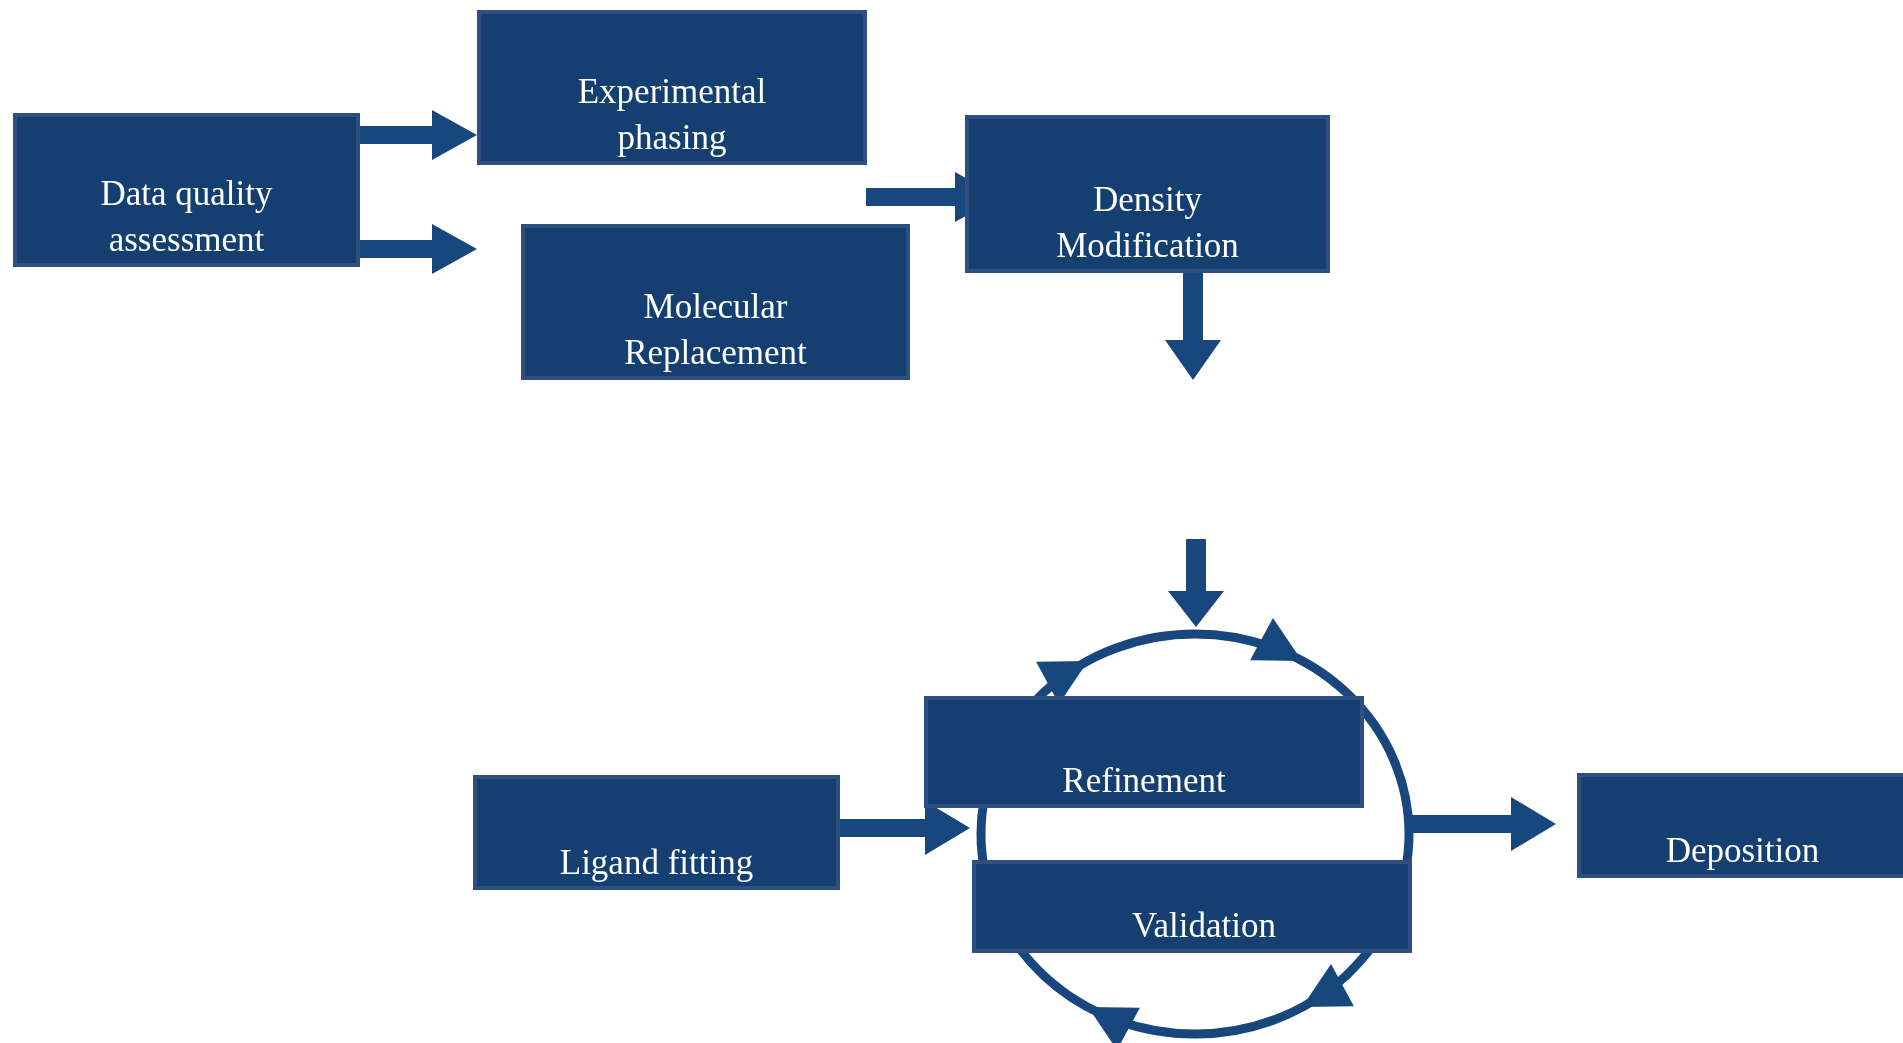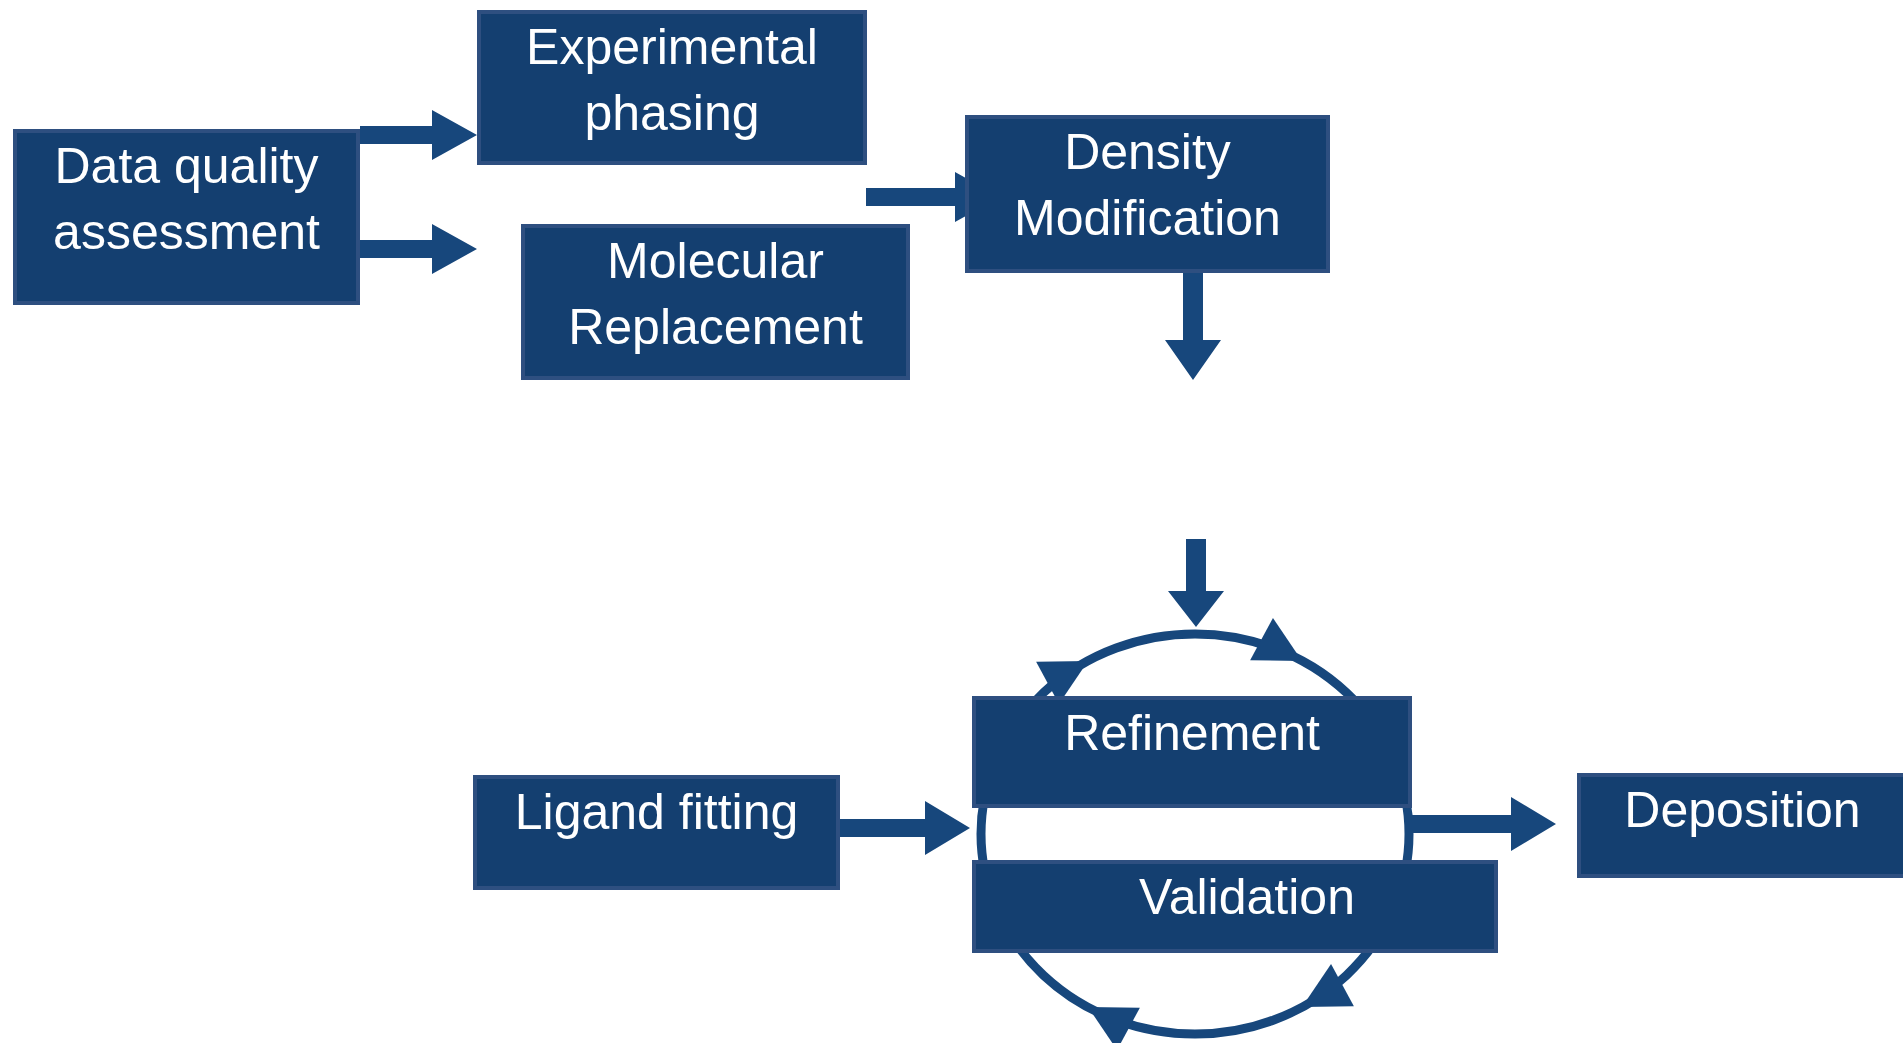--- a/index.html
+++ b/index.html
@@ -36,35 +36,36 @@
     fill: var(--arrow, #17477c);
   }
   .node {
     position: absolute;
     z-index: 2;
     box-sizing: border-box;
     background: var(--box-fill, #143f70);
     border: 4px solid var(--box-border, #2e4f80);
     color: var(--text-color, #ffffff);
     display: flex;
-    align-items: flex-start;
+    align-items: flex-end;
     justify-content: center;
     text-align: center;
-    font-size: 50px;
+    font-size: 35px;
     line-height: 1.32;
     white-space: pre-line;
+    font-family: Liberation Serif, serif;
   }
   
-  .n-dq { left: 13px;   top: 129px; width: 347px; height: 176px; }
+  .n-dq { left: 13px;   top: 113px; width: 347px; height: 154px; }
   .n-ep { left: 477px;  top: 10px;  width: 390px; height: 155px; }
   .n-mr { left: 477px;  top: 224px; width: 389px; height: 156px; margin-left: 44px; }
   .n-dm { left: 965px; top: 115px; width: 365px; height: 158px; }
   .n-mb { left: 1001px; top: 382px; width: 385px; height: 157px; }
-  .n-rf { left: 972px;  top: 696px; width: 440px; height: 112px; }
-  .n-vl { left: 972px;  top: 860px; width: 526px; height: 93px; padding-left: 24px;  }
+  .n-rf { left: 924px;  top: 696px; width: 440px; height: 112px; }
+  .n-vl { left: 972px;  top: 860px; width: 440px; height: 93px; padding-left: 24px;  }
   .n-lf { left: 473px;  top: 775px; width: 367px; height: 115px; }
   .n-dp { left: 1556px; top: 773px; width: 331px; height: 105px; margin-left: 21px; }
 </style>
 </head>
 <body>
 
 <div class="canvas">
 
   <svg class="layer-svg" width="1903" height="1043" viewBox="0 0 1903 1043">
 

